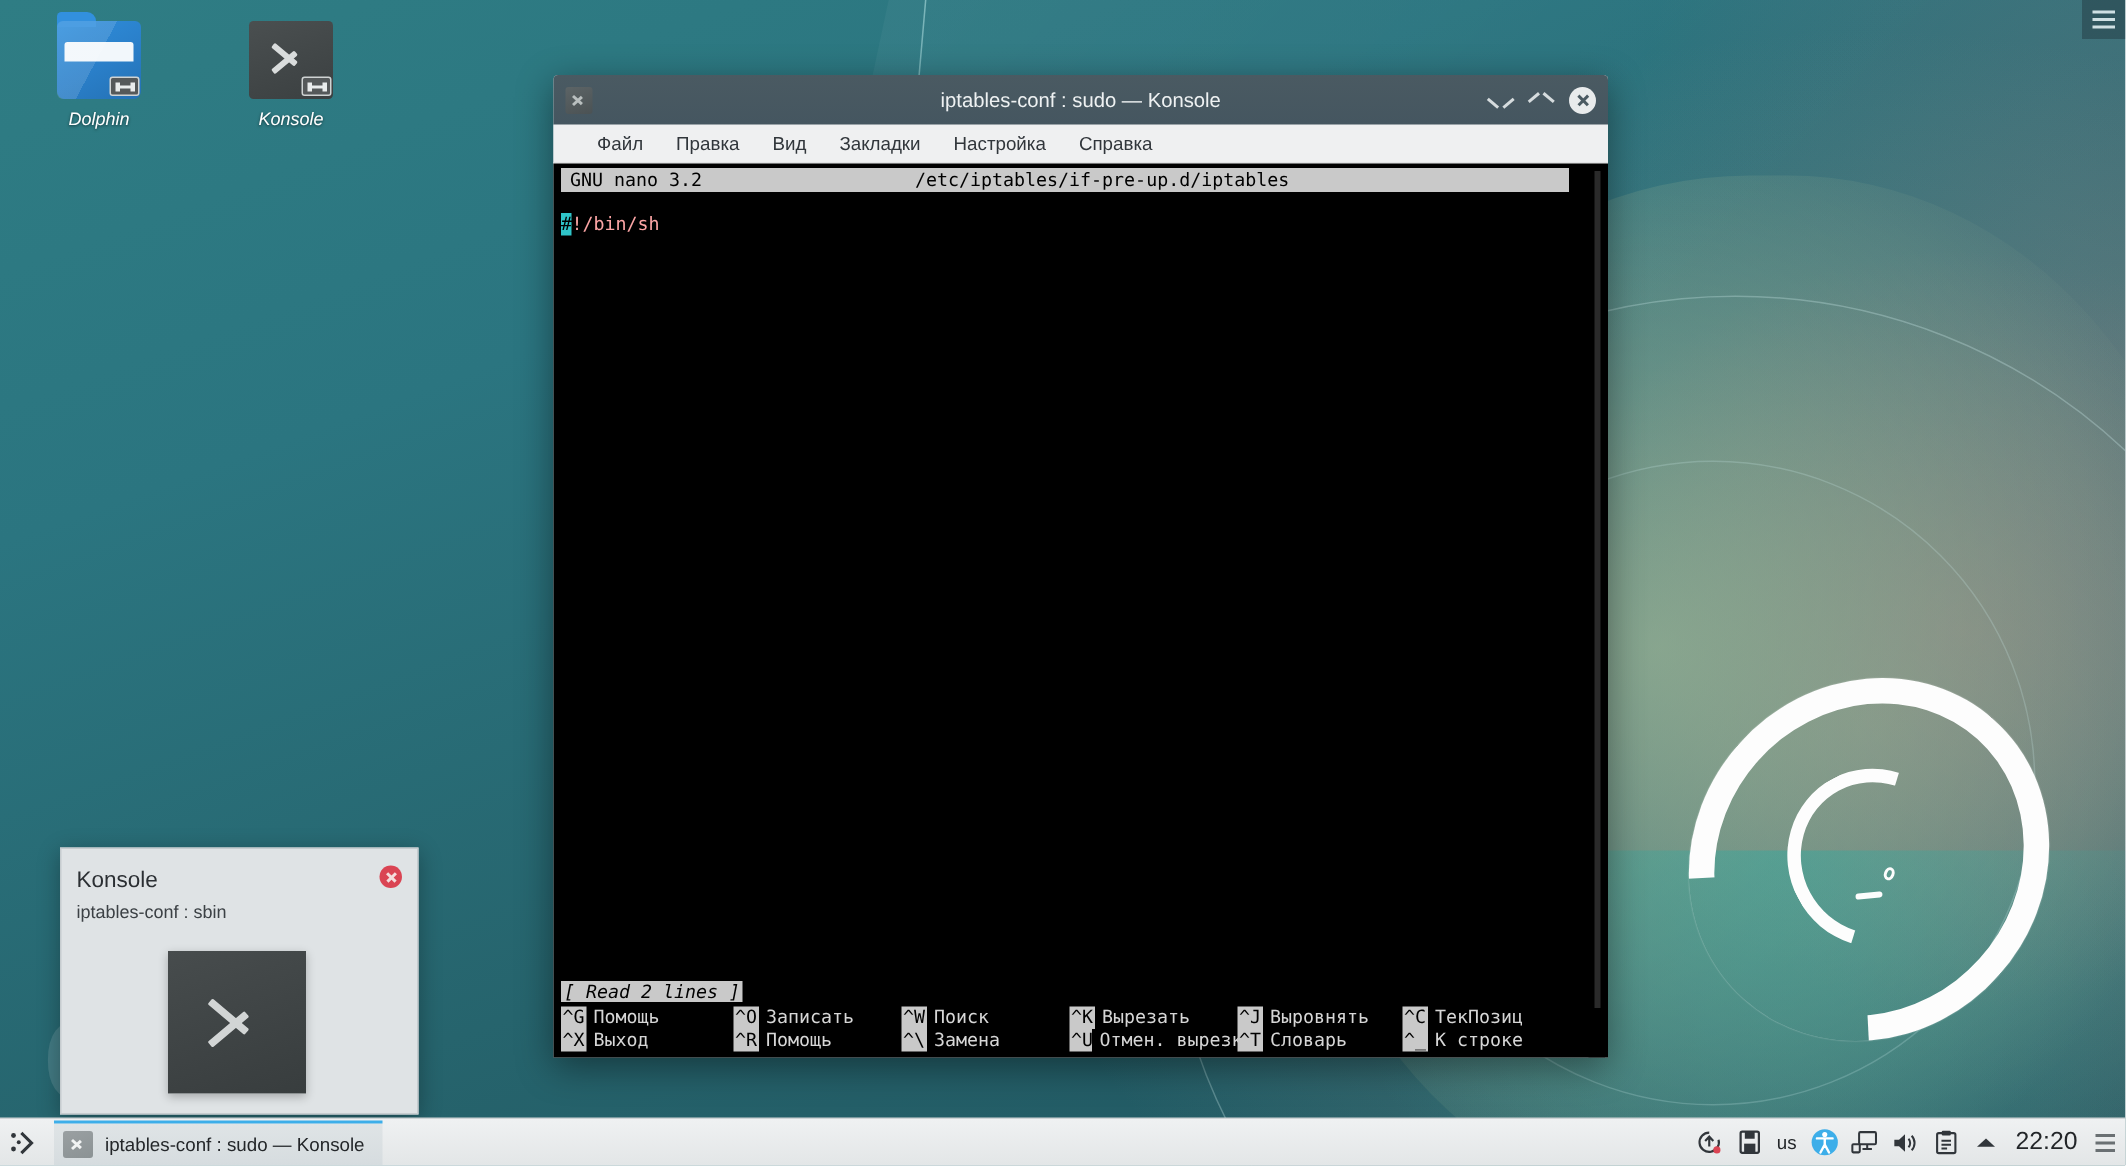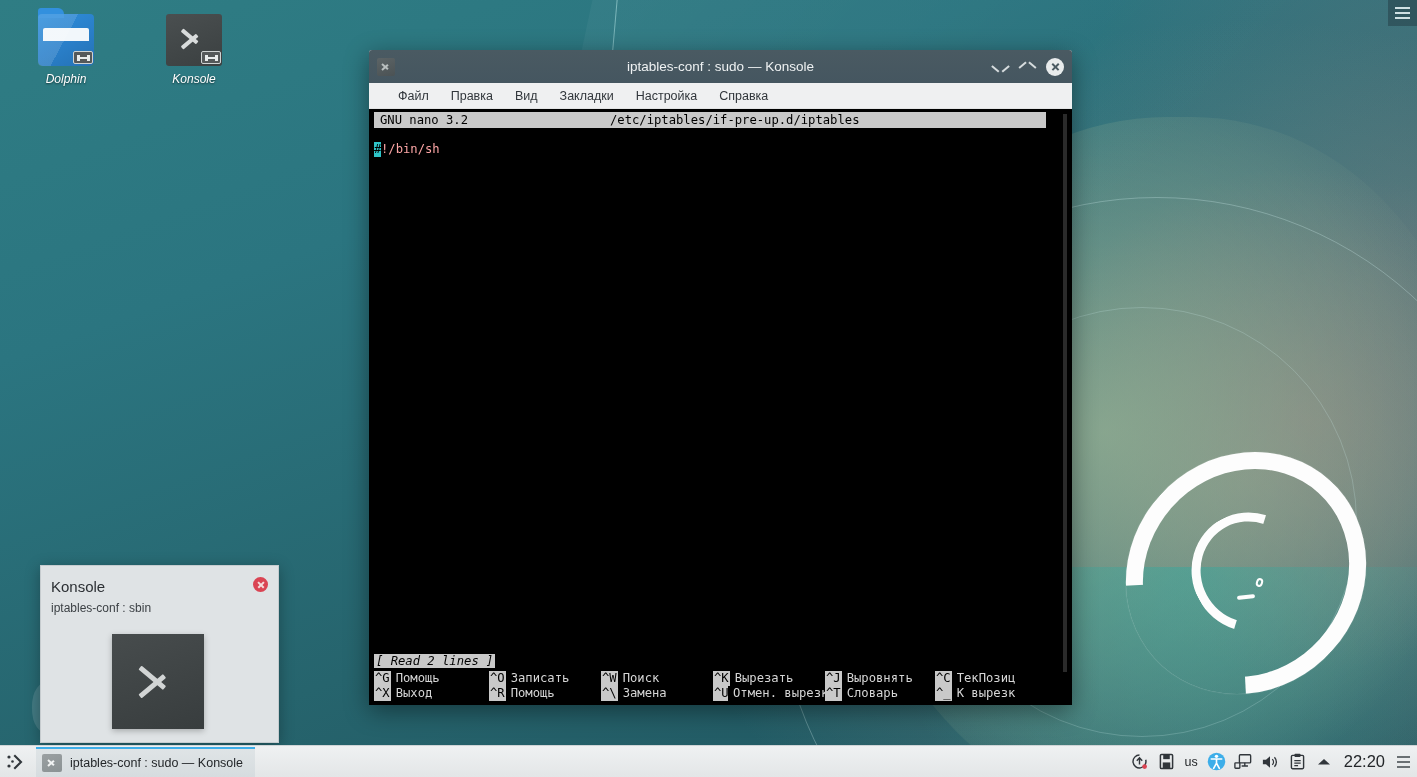--- a/index.html
+++ b/index.html
@@ -481,21 +481,21 @@
               <div class="sc col3"><span class="key">^K</span><span class="nm">Вырезать</span></div>
               <div class="sc col4"><span class="key">^J</span><span class="nm">Выровнять</span></div>
               <div class="sc col5"><span class="key">^C</span><span class="nm">ТекПозиц</span></div>
             </div>
             <div class="sc-row">
               <div class="sc col0"><span class="key">^X</span><span class="nm">Выход</span></div>
               <div class="sc col1"><span class="key">^R</span><span class="nm">Помощь</span></div>
               <div class="sc col2"><span class="key">^\</span><span class="nm">Замена</span></div>
               <div class="sc col3"><span class="key">^U</span><span class="nm">Отмен. вырезк</span></div>
               <div class="sc col4"><span class="key">^T</span><span class="nm">Словарь</span></div>
-              <div class="sc col5"><span class="key">^_</span><span class="nm">К вырезк</span></div>
+              <div class="sc col5"><span class="key">^_</span><span class="nm">К строке</span></div>
             </div>
           </div>
         </div>
 
         <div class="scrollbar">
           <div class="scroll-thumb"></div>
         </div>
 
       </div>
     </div>

